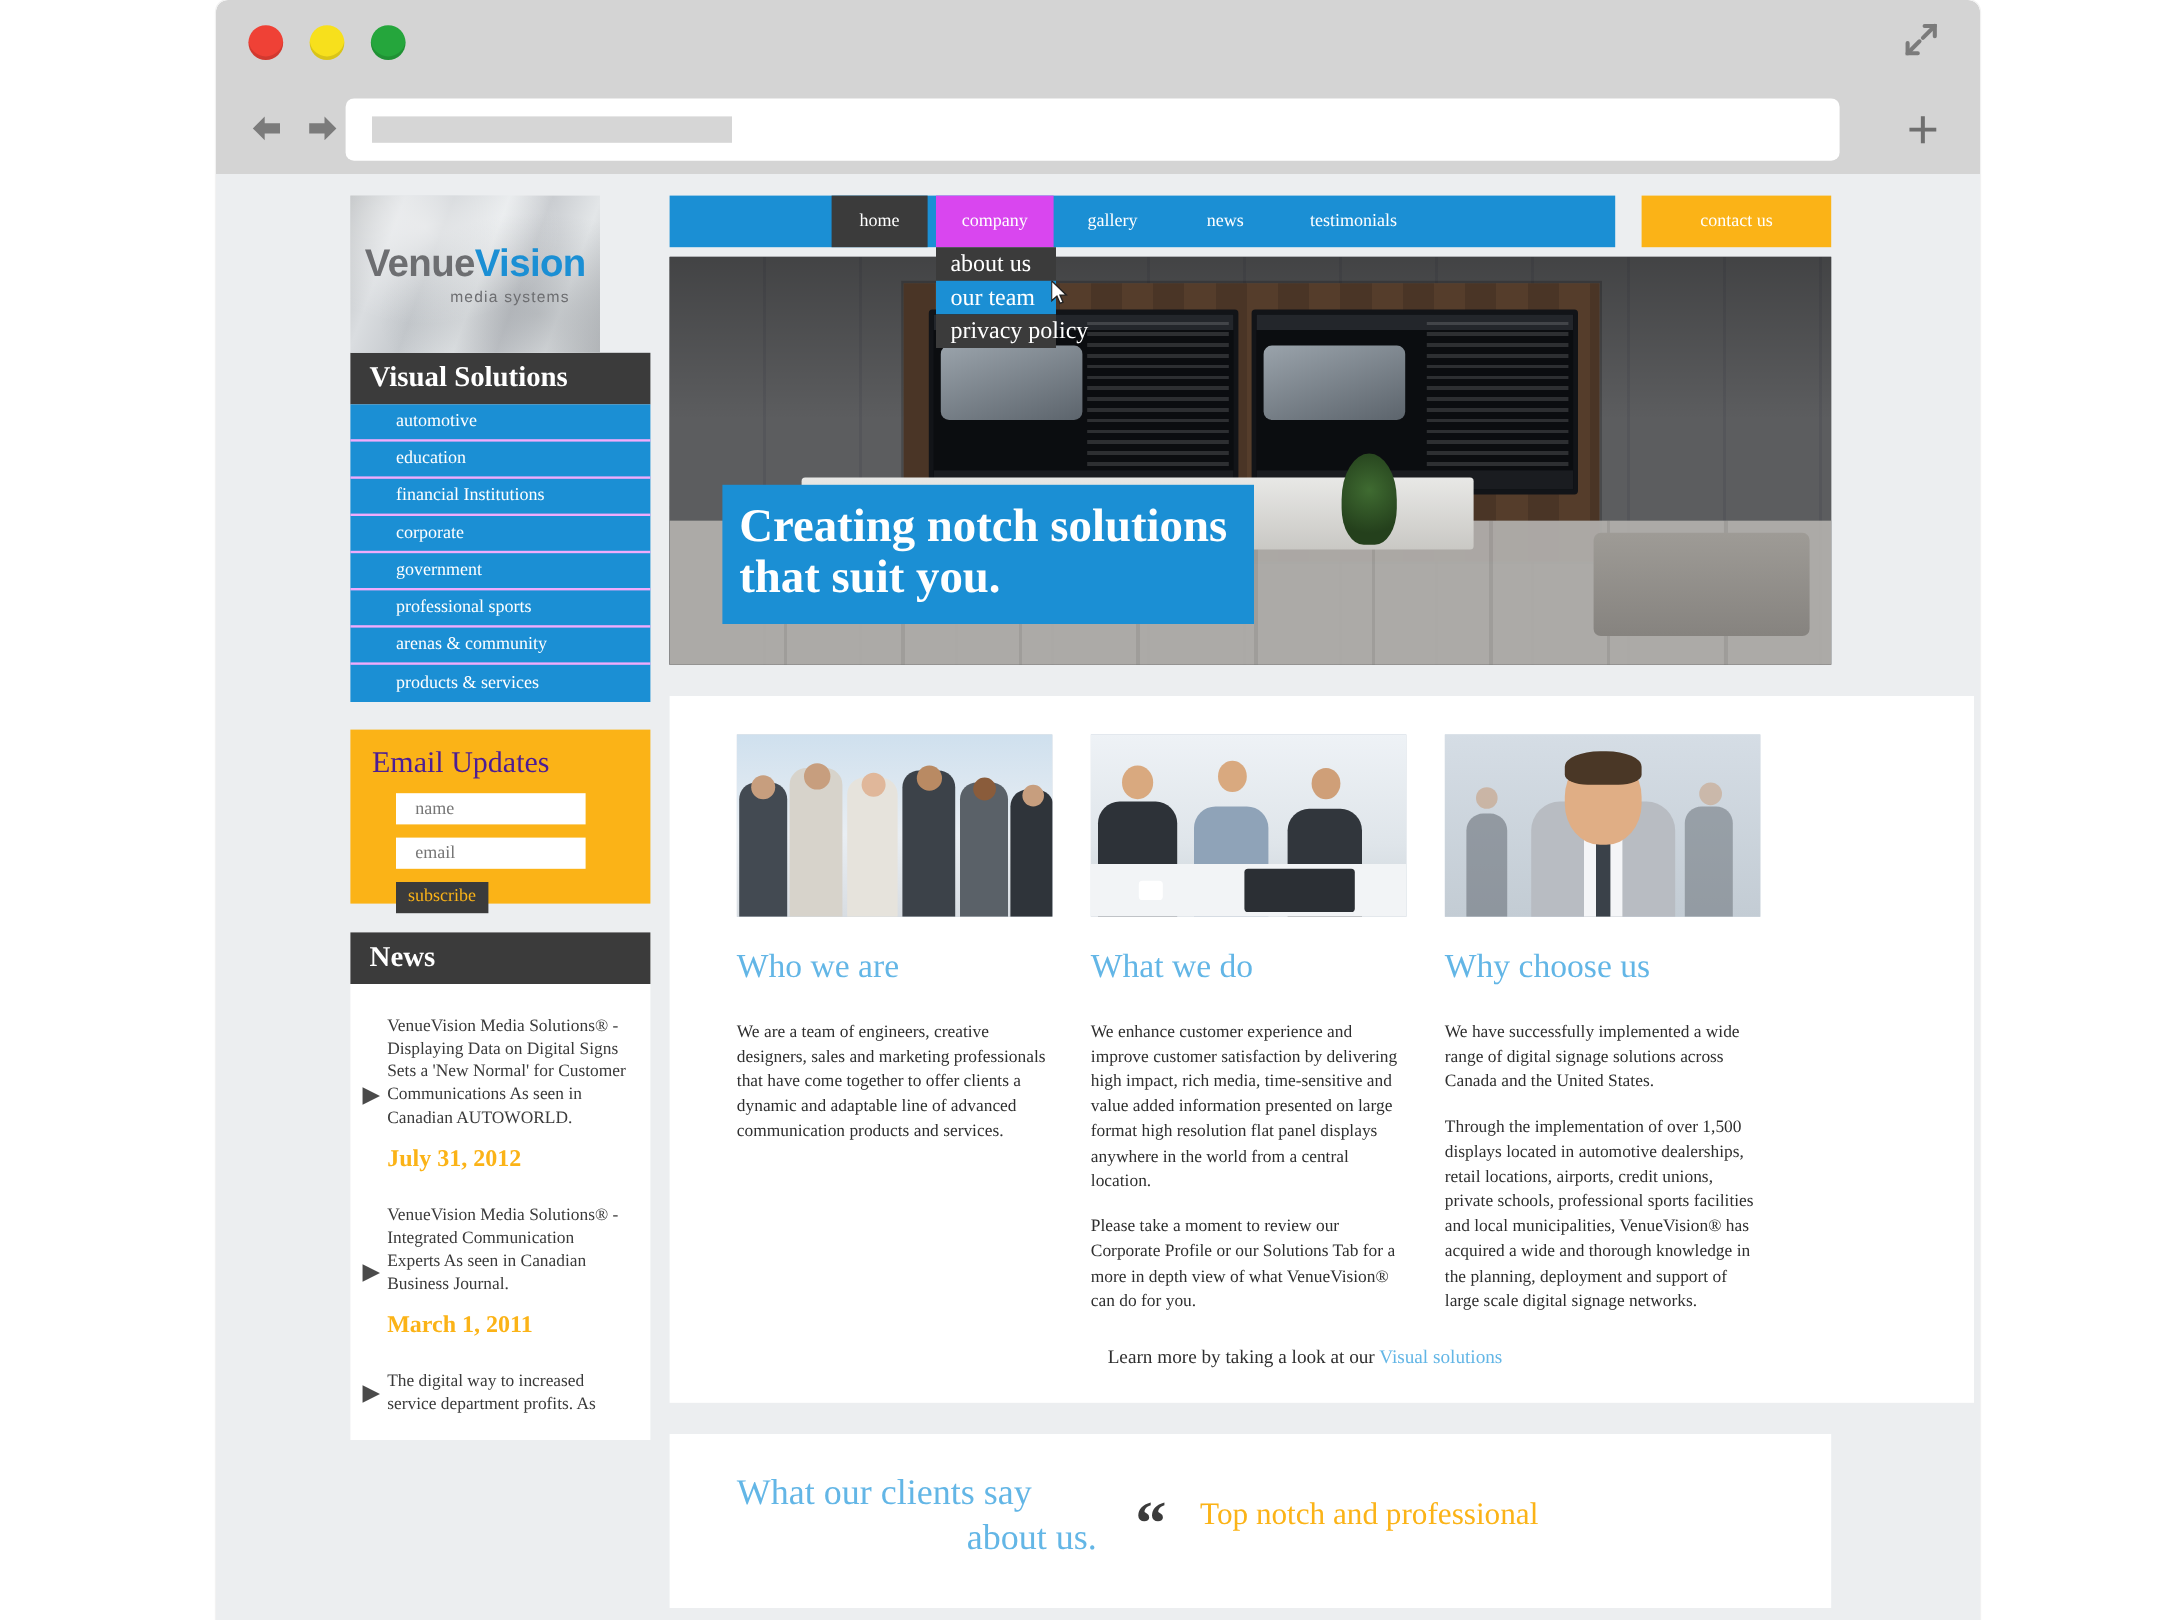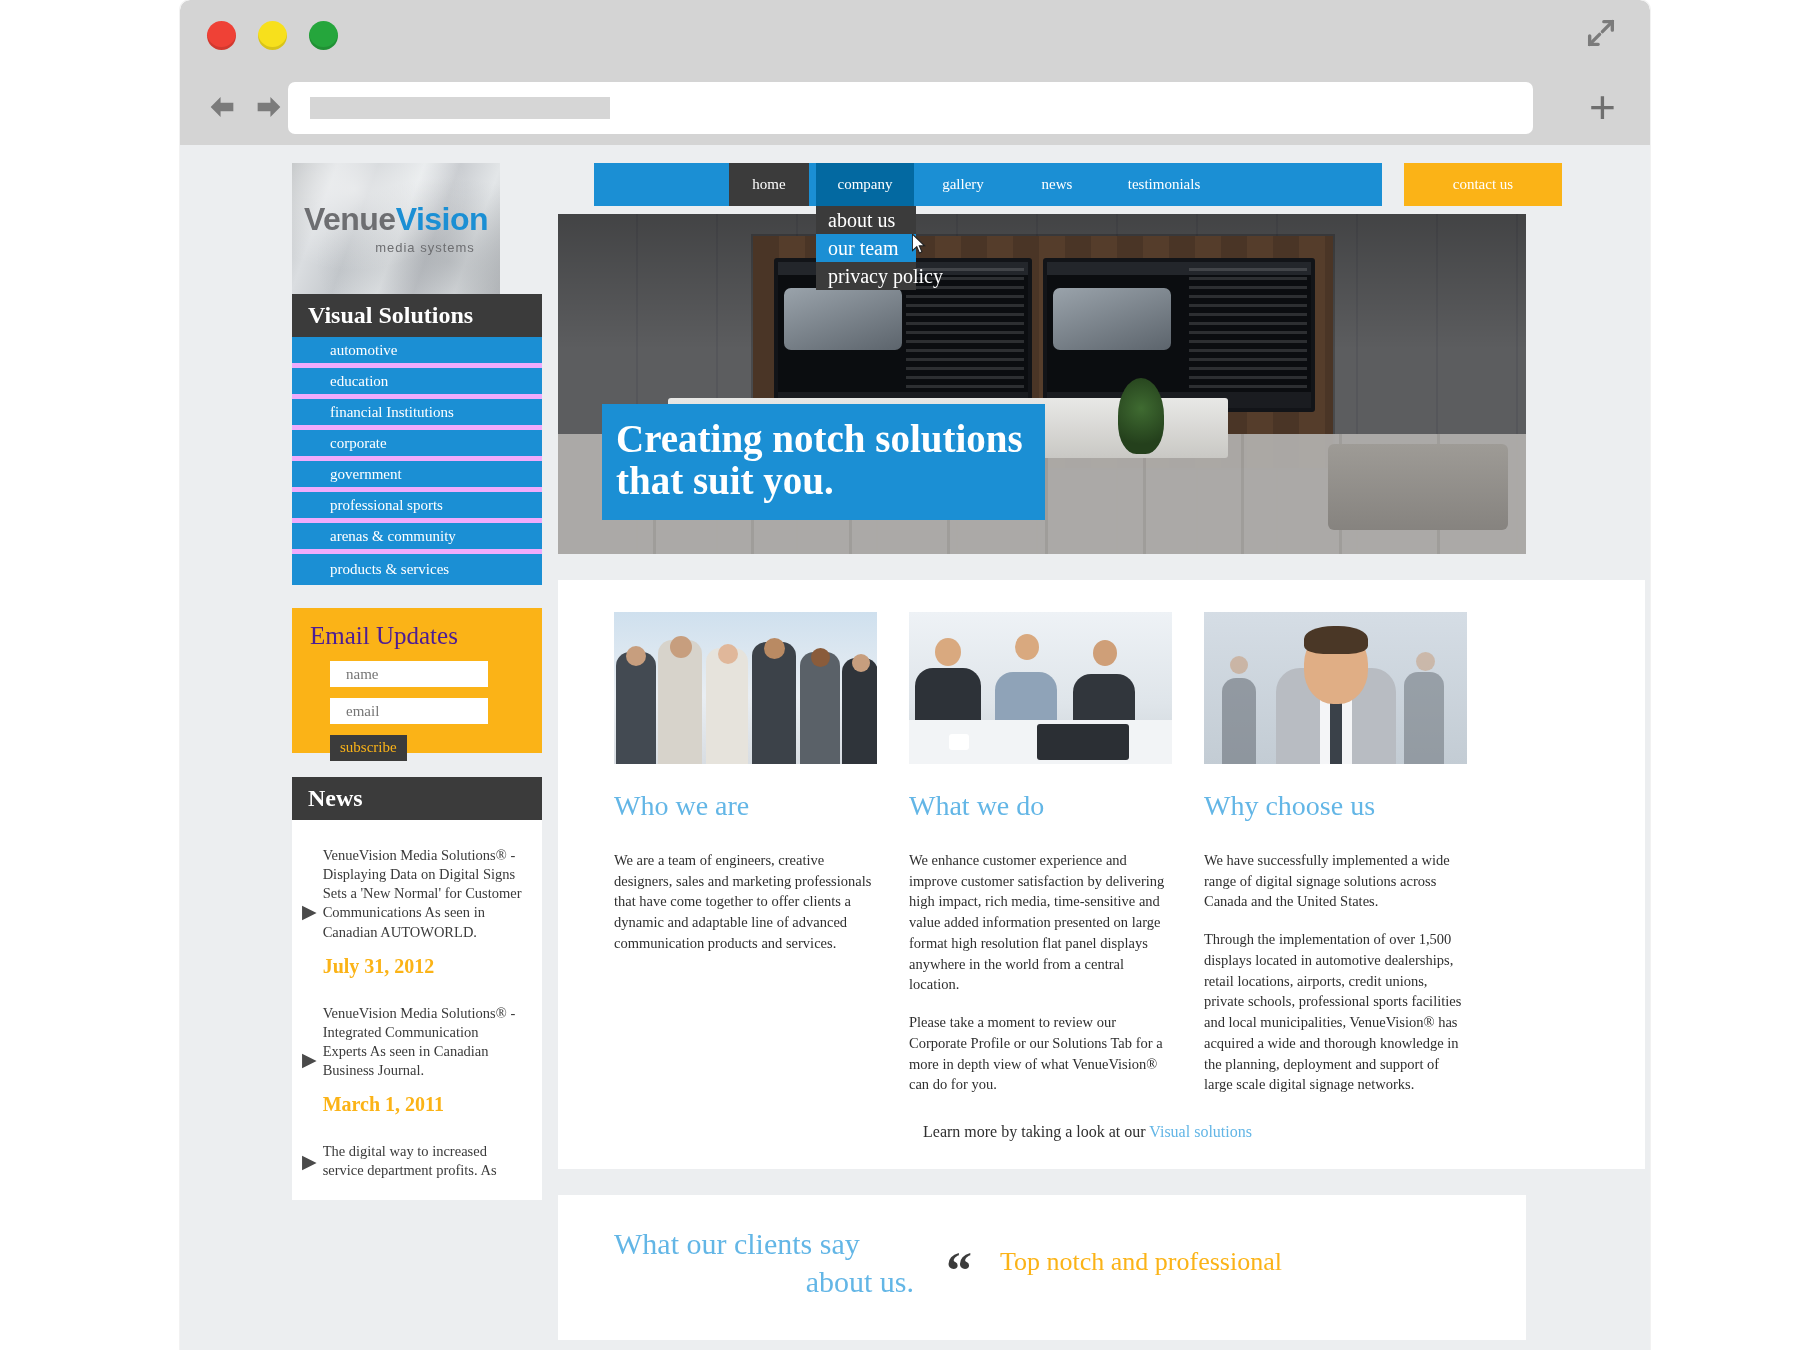--- a/index.html
+++ b/index.html
@@ -106,21 +106,21 @@
   #solutions-header {
     width: 250px; height: 43px; background: #3b3b3b;
     color: #ffffff; font-size: 24px; font-weight: bold;
     display: flex; align-items: center; padding-left: 16px;
     font-family: "Liberation Serif", serif;
   }
   #solutions-list { width: 250px; background: #1b8fd4; }
   .sol-item {
     height: 31px; display: flex; align-items: center;
     padding-left: 38px; color: #ffffff; font-size: 15px;
-    border-bottom: 5px solid #f0abfc;
+    border-bottom: 2px solid #f0abfc;
     font-family: "Liberation Serif", serif;
   }
   .sol-item:last-child { border-bottom: none; }
 
   #email-box {
     margin-top: 23px; width: 250px; height: 145px;
     background: #fbb317; padding: 14px 0 0 16px; position: relative;
   }
   #email-title {
     color: #4c1d95; font-size: 25px; font-weight: normal;
@@ -158,34 +158,34 @@
   }
   .news-date {
     color: #fbb317; font-size: 20px; font-weight: bold;
     margin-top: 13px; font-family: "Liberation Serif", serif;
   }
 
   
   #main-col { position: absolute; left: 378px; top: 18px; width: 968px; }
 
   #topnav {
-    position: relative; height: 43px; width: 968px; margin-left: 36px;
+    position: relative; height: 43px; width: 968px;
   }
   #topnav-bar {
     position: absolute; left: 0; top: 0; width: 788px; height: 43px;
     background: #1b8fd4;
   }
   .nav-item {
     position: absolute; top: 0; height: 43px;
     display: flex; align-items: center; justify-content: center;
     color: #ffffff; font-size: 15px; font-family: "Liberation Serif", serif;
     z-index: 4; cursor: pointer;
   }
   #nav-home { left: 135px; width: 80px; background: #3b3b3b; }
-  #nav-company { left: 222px; width: 98px; background: #0369a1; }
+  #nav-company { left: 222px; width: 98px; background: #d946ef; }
   #nav-gallery { left: 323px; width: 92px; }
   #nav-news { left: 420px; width: 86px; }
   #nav-testimonials { left: 510px; width: 120px; }
   #nav-contact {
     position: absolute; left: 810px; top: 0; width: 158px; height: 43px;
     background: #fbb317; color: #ffffff; font-size: 15px;
     display: flex; align-items: center; justify-content: center;
     font-family: "Liberation Serif", serif; cursor: pointer; z-index: 4;
   }
   #company-dropdown {

